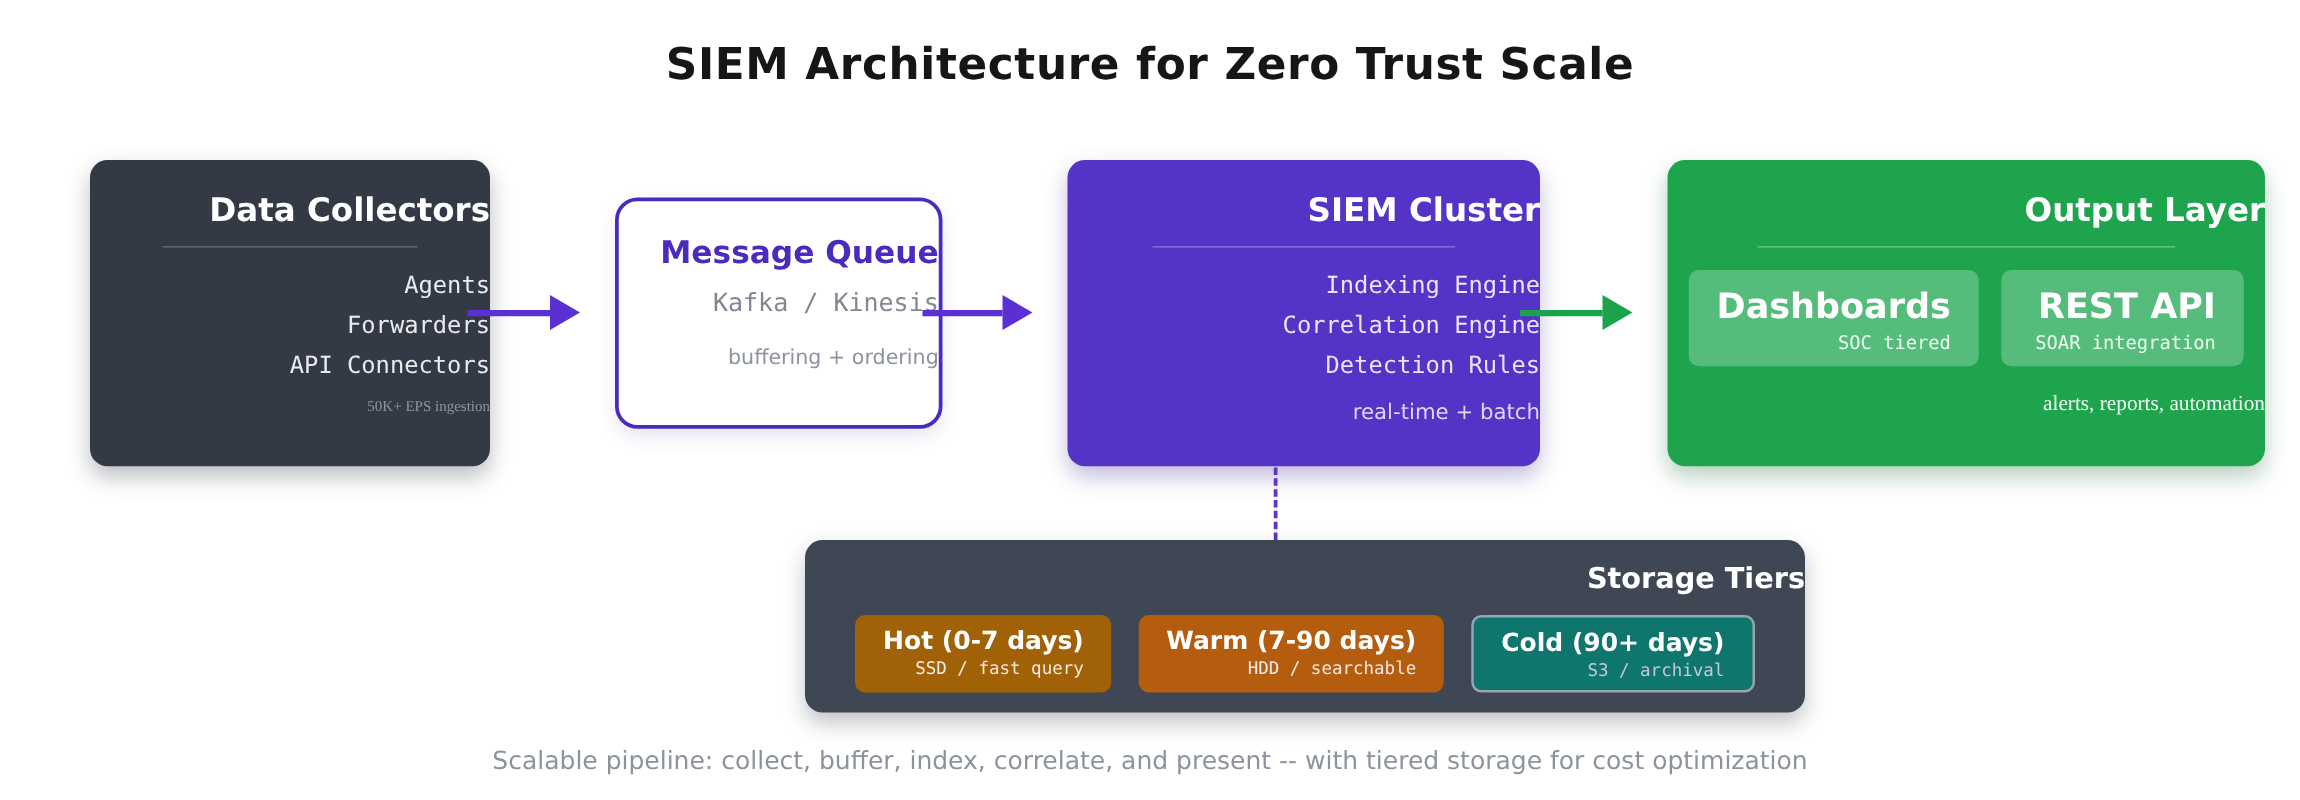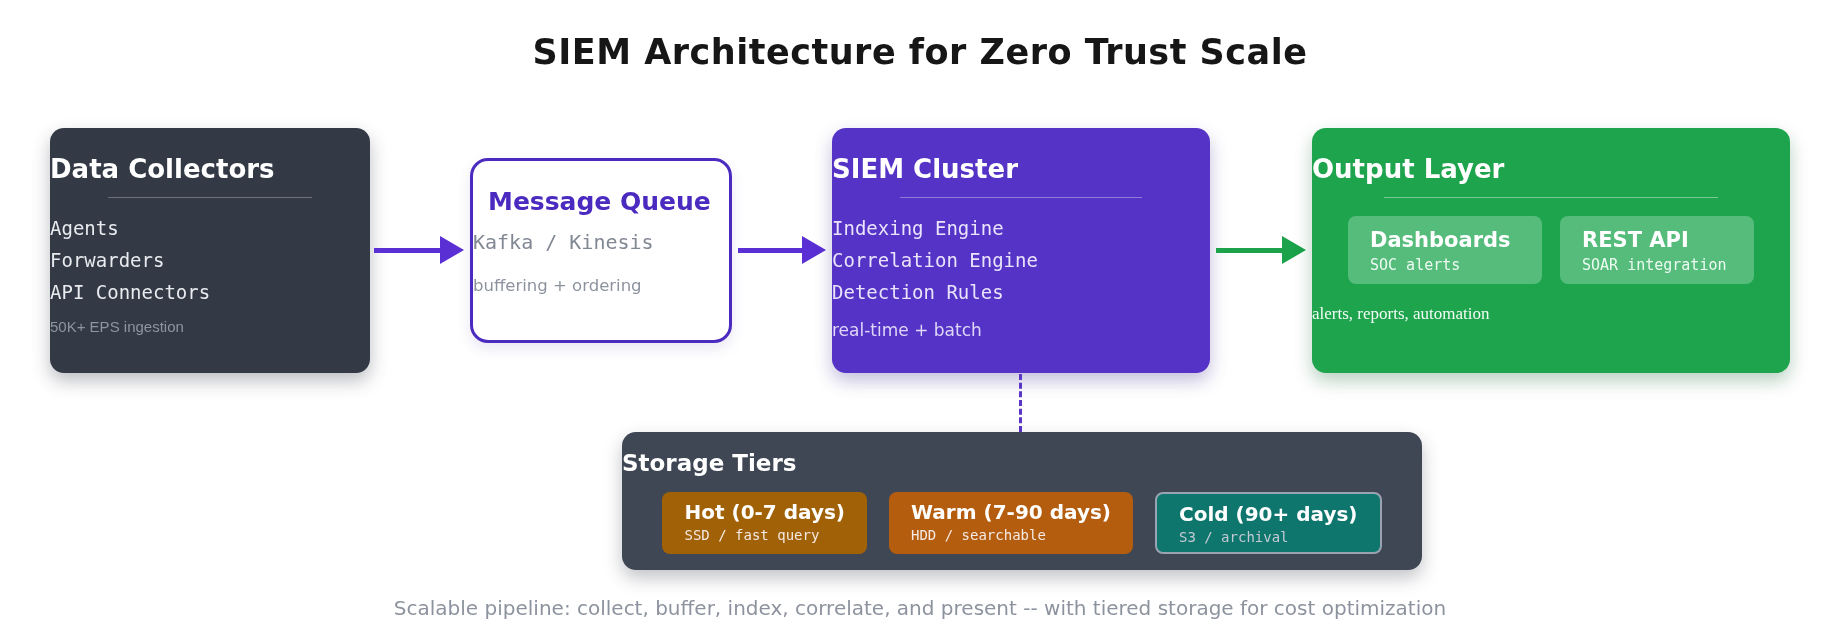--- a/index.html
+++ b/index.html
@@ -20,22 +20,23 @@
     font-size: 35px;
     font-weight: 700;
     color: #161616;
     letter-spacing: 0.5px;
   }
 
   .node {
     position: absolute;
     border-radius: 14px;
     box-sizing: border-box;
-    text-align: left;
+    text-align: right;
     color: #ffffff;
+    margin-left: 22px;
   }
 
   
   .node-collectors {
     left: 50px; top: 128px; width: 320px; height: 245px;
     background: #333a46;
     box-shadow: 0 8px 18px rgba(35, 40, 55, 0.30);
     padding-top: 26px;
   }
   .node-title { font-size: 26px; font-weight: 700; color: #ffffff; }
@@ -44,22 +45,22 @@
     margin: 13px auto 14px auto;
     background: rgba(255,255,255,0.28);
   }
   .mono-item {
     font-family: "DejaVu Sans Mono", "Liberation Mono", monospace;
     font-size: 19px; color: #e9ebee;
     line-height: 32px;
   }
   .node-note {
     margin-top: 10px;
-    font-family: Liberation Sans, sans-serif;
-    font-size: 15px; color: #8d95a1;
+    font-family: Liberation Serif, serif;
+    font-size: 12px; color: #8d95a1;
   }
 
   
   .node-queue {
     left: 470px; top: 158px; width: 262px; height: 185px;
     background: #ffffff;
     border: 3px solid #4b2ac0;
     border-radius: 18px;
     box-shadow: 0 6px 14px rgba(70, 50, 150, 0.12);
     padding-top: 26px;
@@ -97,21 +98,21 @@
   .output-cards {
     display: flex; justify-content: center; gap: 18px;
     margin-top: 18px;
   }
   .output-card {
     background: #56bc7b;
     border-radius: 8px;
     padding: 12px 22px 10px 22px;
     min-width: 150px;
   }
-  .output-card-title { font-size: 21px; font-weight: 700; color: #ffffff; }
+  .output-card-title { font-size: 28px; font-weight: 700; color: #ffffff; }
   .output-card-sub {
     margin-top: 4px;
     font-family: "DejaVu Sans Mono", "Liberation Mono", monospace;
     font-size: 15px; color: #ecfbf2;
   }
   .output-note { margin-top: 20px; font-size: 17px; color: #f2fcf6; font-family: Liberation Serif, serif; }
 
   
   .arrow {
     position: absolute;
@@ -221,21 +222,21 @@
     <div class="arrow-shaft"></div>
     <div class="arrow-head"></div>
   </div>
 
   <div class="node node-output">
     <div class="node-title">Output Layer</div>
     <div class="node-divider"></div>
     <div class="output-cards">
       <div class="output-card">
         <div class="output-card-title">Dashboards</div>
-        <div class="output-card-sub">SOC alerts</div>
+        <div class="output-card-sub">SOC tiered</div>
       </div>
       <div class="output-card">
         <div class="output-card-title">REST API</div>
         <div class="output-card-sub">SOAR integration</div>
       </div>
     </div>
     <div class="output-note">alerts, reports, automation</div>
   </div>
 
   <div class="dashed-connector"></div>

